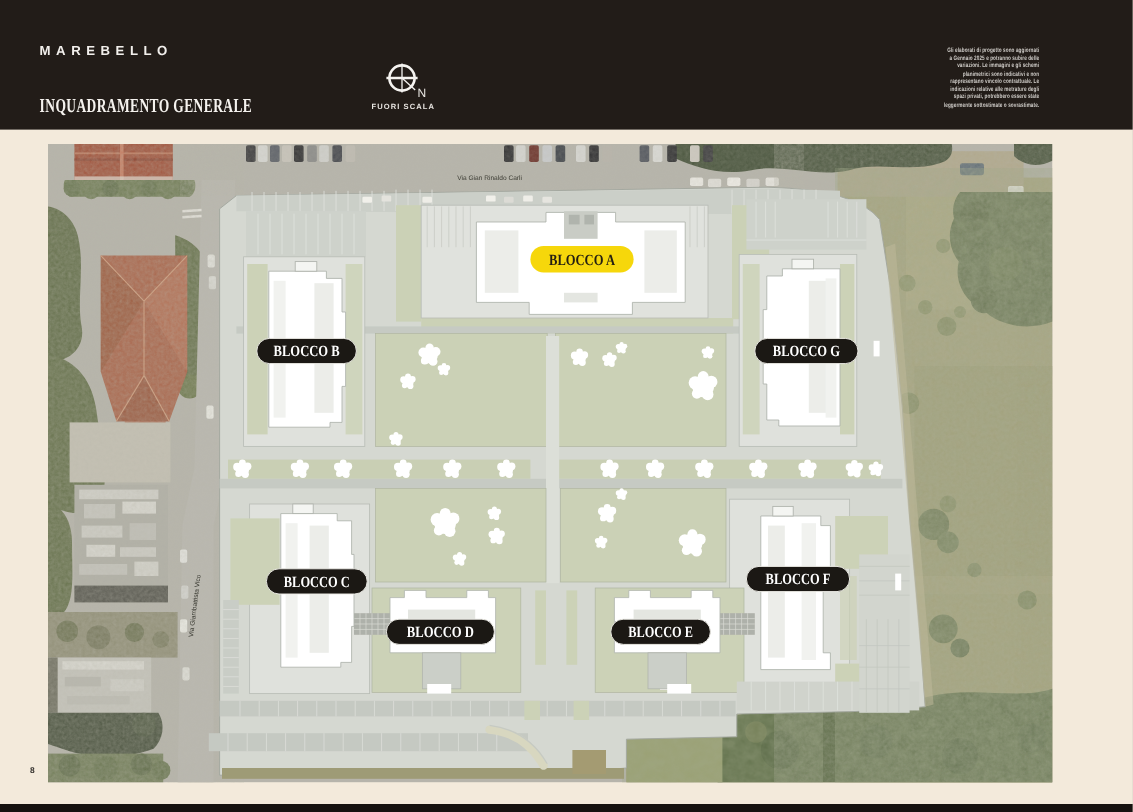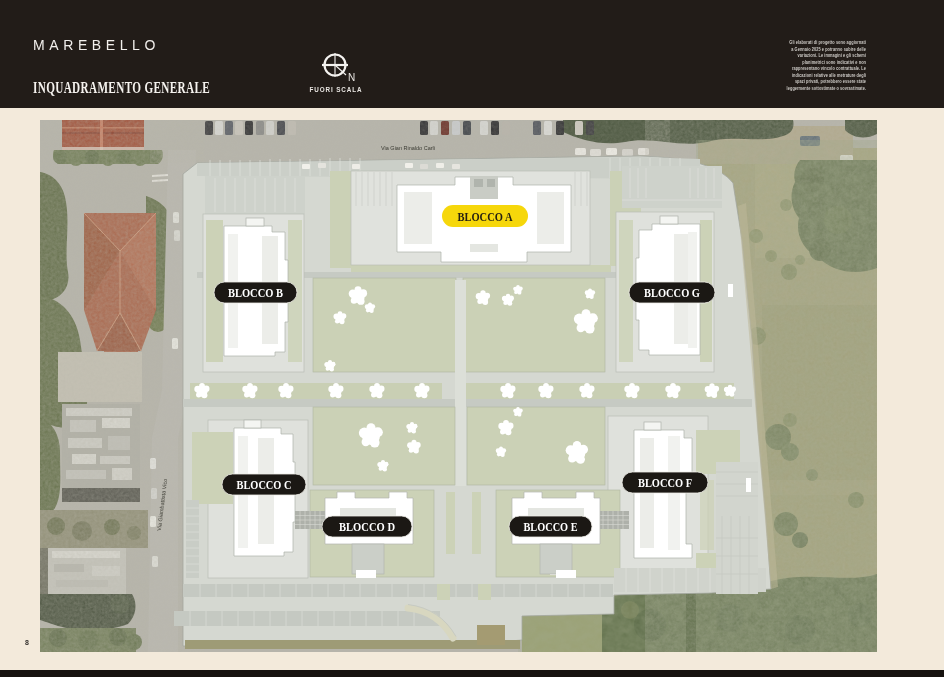--- a/index.html
+++ b/index.html
@@ -1,19 +1,19 @@
 <!DOCTYPE html>
 <html><head>
 <meta charset="utf-8">
 <style>
   html,body{margin:0;padding:0;}
   body{width:944px;height:677px;background:#f3eadb;position:relative;overflow:hidden;
        font-family:"Liberation Sans",sans-serif;}
   .hdr{position:absolute;left:0;top:0;width:944px;height:108px;background:#221c18;}
-  .brand{position:absolute;left:33px;top:37px;color:#f2efec;font-size:14px;font-weight:normal;
+  .brand{position:absolute;left:33px;top:37px;color:#f2efec;font-size:11px;font-weight:bold;
          letter-spacing:4.6px;}
   .title{position:absolute;left:33px;top:78px;color:#f5f2ee;font-size:16.5px;font-weight:bold;
          font-family:"Liberation Serif",serif;letter-spacing:0.5px;transform:scaleX(.68);transform-origin:0 0;}
   .fuori{position:absolute;left:296px;top:86px;width:80px;text-align:center;color:#e8e5e1;
          font-size:6.3px;letter-spacing:0.9px;font-weight:bold;}
   .disc{position:absolute;right:78px;top:39px;width:200px;text-align:right;color:#cfccc8;
         font-size:5.3px;line-height:6.55px;font-weight:bold;letter-spacing:0.1px;transform:scaleX(.73);transform-origin:100% 0;}
   .pgnum{position:absolute;left:25px;top:639px;color:#33302c;font-size:7px;font-weight:bold;}
   .botbar{position:absolute;left:0;top:670px;width:944px;height:7px;background:#16120f;}
   .mapwrap{position:absolute;left:40px;top:120px;width:837px;height:532px;text-align:center;}

